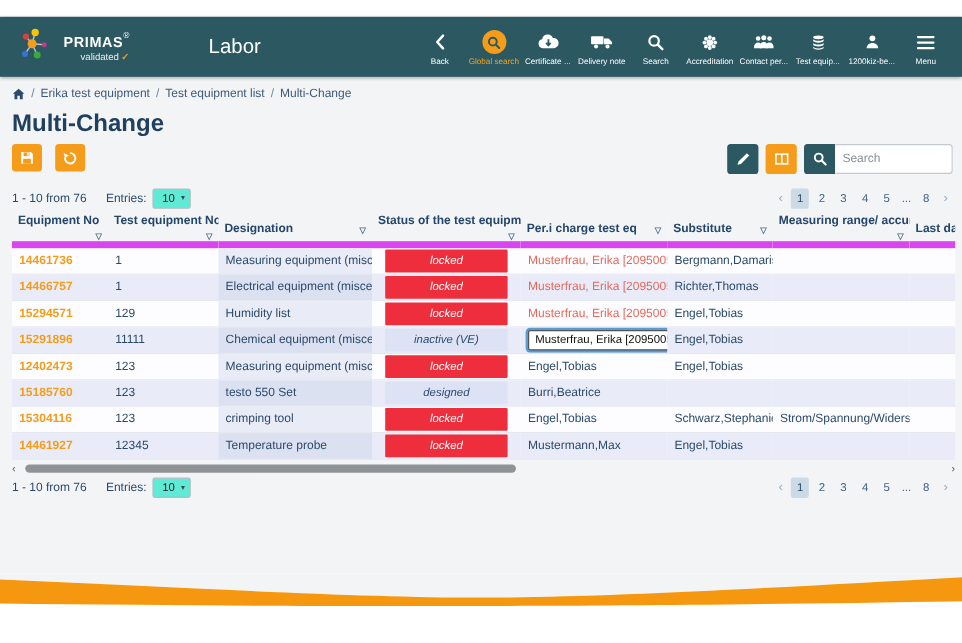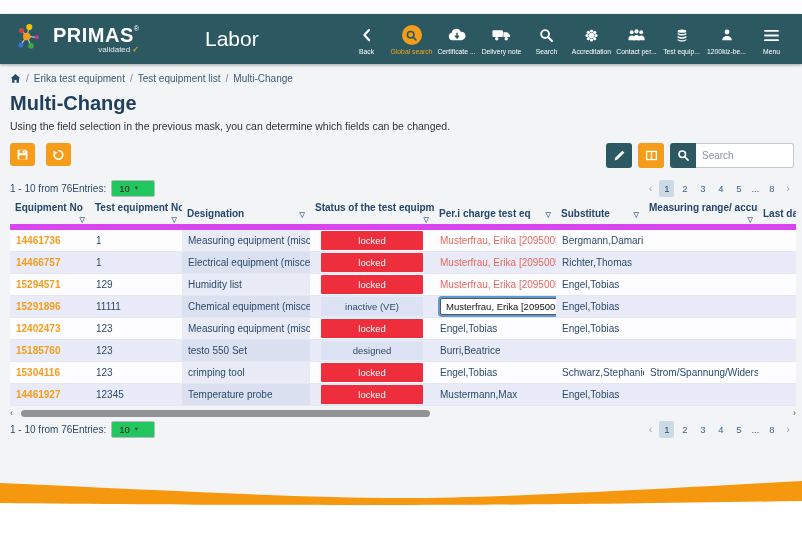--- a/index.html
+++ b/index.html
@@ -5,25 +5,25 @@
   * { box-sizing: border-box; margin: 0; padding: 0; }
   html,body { width:802px; height:536px; background:#fff; font-family:"Liberation Sans", sans-serif; overflow:hidden; }
   .stage { position:relative; width:802px; height:536px; background:#fff; }
 
   
   .top-strip { height:14px; background:#ffffff; }
   .app-header { position:absolute; top:14px; left:0; width:802px; height:50px; background:#2c5862;
     display:flex; align-items:center; padding:0 8px 0 14px; box-shadow:0 1px 3px rgba(0,0,0,.35); z-index:5;}
   .logo { display:flex; align-items:center; gap:5px; cursor:pointer; }
   .logo-text { color:#fff; line-height:1; }
-  .logo-brand { font-size:20px; font-weight:700; letter-spacing:.5px; }
+  .logo-brand { font-size:12px; font-weight:700; letter-spacing:.5px; }
   .logo-reg { font-size:7px; vertical-align:top; }
   .logo-sub { font-size:8px; text-align:right; margin-top:1px; color:#e9eef0; }
   .logo-check { color:#f59d1b; font-weight:700; margin-left:2px; }
-  .app-title { font-size:21px; color:#fff; margin-left:66px; font-weight:400; }
+  .app-title { font-size:17px; color:#fff; margin-left:66px; font-weight:400; }
   .top-nav { margin-left:auto; display:flex; }
   .nav-item { width:45px; display:flex; flex-direction:column; align-items:center; justify-content:center; gap:3px; cursor:pointer; padding-top:2px; }
   .nav-ic { height:20px; width:20px; display:flex; align-items:center; justify-content:center; }
   .ic-active { background:#f59d1b; border-radius:50%; }
   .nav-lb { font-size:6.8px; color:#fff; white-space:nowrap; }
   .nav-item.active .nav-lb { color:#f5a51d; }
 
   
   .page-content { position:absolute; top:64px; left:0; width:802px; height:414px; background:#f3f4f6; padding:8px 8px 0 10px; overflow:hidden; }
 
@@ -40,43 +40,43 @@
   .tbtn { width:26px; height:25px; border:none; border-radius:3px; display:flex; align-items:center; justify-content:center; cursor:pointer; }
   .tbtn.teal { background:#2c5862; }
   .tbtn.orange { background:#f59d1b; }
   .search-group { display:flex; }
   .srch-btn { width:26px; height:25px; background:#2c5862; border:none; border-radius:3px 0 0 3px; display:flex; align-items:center; justify-content:center; cursor:pointer; }
   .srch-input { width:98px; height:25px; border:1px solid #c4c9d2; border-left:none; border-radius:0 3px 3px 0; font-size:10px; padding:0 6px; color:#333; background:#fff; font-family:"Liberation Sans",sans-serif;}
   .srch-input::placeholder { color:#8a8f99; }
 
   .info-row { display:flex; align-items:center; height:20px; margin-bottom:4px; font-size:10px; color:#2b4a6b; }
   .info-row .spacer { flex:1; }
-  .entries-wrap { display:flex; align-items:center; gap:5px; margin-left:0; }
-  .entries-select { display:inline-flex; align-items:center; gap:5px; border:1px solid #b7bcc4; background:#22c55e; border-radius:2px; padding:2px 16px 2px 7px; font-size:9.5px; color:#222; cursor:pointer; }
+  .entries-wrap { display:flex; align-items:center; gap:5px; margin-left:16px; }
+  .entries-select { display:inline-flex; align-items:center; gap:5px; border:1px solid #b7bcc4; background:#5eead4; border-radius:2px; padding:2px 4px 2px 7px; font-size:9.5px; color:#222; cursor:pointer; }
   .sel-caret { font-size:6.5px; color:#444; }
 
   .pagination { display:flex; align-items:center; gap:3px; }
   .pg-nav { font-size:11px; color:#93a9bc; padding:0 4px; cursor:pointer; }
   .pg-item { display:inline-block; min-width:15px; text-align:center; padding:3px 4px; font-size:9.5px; color:#3f648c; cursor:pointer; border-radius:2px; }
   .pg-item.current { background:#ccdae6; color:#2b4a6b; }
   .pg-dots { font-size:9.5px; color:#3f648c; padding:0 2px; }
 
   
   table.grid { border-collapse:separate; border-spacing:0; table-layout:fixed; width:786px; background:#fff; }
   .grid th { height:20px; padding:0 5px; font-size:10px; font-weight:700; color:#24466b; text-align:left;
     white-space:nowrap; overflow:hidden; background:#f3f4f6; border-bottom:6px solid #d946ef; cursor:pointer; }
   .funnel { float:right; font-size:7px; color:#55708e; margin-top:3px; }
   .grid td { height:22px; padding:0 6px; font-size:10px; color:#2b4a6b; white-space:nowrap; overflow:hidden;
     border-bottom:1px solid #e6e8f0; }
   tr.odd  { background:#fdfdff; }
   tr.even { background:#e9ecf8; }
   tr.odd  .c-des { background:#e9ebf6; }
   tr.even .c-des { background:#dce1f1; }
   .eq-link { color:#f59d1b; font-weight:700; text-decoration:none; cursor:pointer; }
-  .c-status { padding:1px 11px !important; }
+  .c-status { padding:1px 11px !important;font-style:italic; }
   .badge { height:19px; line-height:19px; text-align:center; font-size:9.5px; border-radius:1px; }
   .st-locked { background:#ee2e3c; color:#fff; }
   .st-soft { background:#dde2f5; color:#2b4a6b; }
   .charge-alert { color:#e5695d; }
   .charge-select { display:flex; justify-content:space-between; align-items:center; width:118px; height:17px;
     background:#fff; border:1px solid #555; border-radius:2px; box-shadow:0 0 0 2px #5b9bd5; padding:0 4px 0 5px;
     font-size:9.5px; color:#111; cursor:pointer; }
 
   .hscroll { position:relative; height:10px; margin-top:3px; width:786px; }
   .hs-arrow { position:absolute; top:-1px; font-size:9px; color:#555; cursor:pointer; line-height:10px;}
@@ -230,21 +230,20 @@
         </svg>
       <span class="bc-sep">/</span>
       <span class="bc-link">Erika test equipment</span>
       <span class="bc-sep">/</span>
       <span class="bc-link">Test equipment list</span>
       <span class="bc-sep">/</span>
       <span>Multi-Change</span>
     </div>
 
     <h1 class="page-title">Multi-Change</h1>
-    <p class="page-sub">Using the field selection in the previous mask, you can determine which fields can be changed.</p>
 
     <div class="actions-row">
       <button class="act-btn">
         <svg width="13" height="13" viewBox="0 0 16 16">
             <path d="M2 2h10l2 2v10H2z" fill="#fff"></path>
             <rect x="4.5" y="2.5" width="6" height="3.8" fill="#f59d1b"></rect>
             <rect x="4" y="9" width="8" height="5" fill="#f59d1b"></rect>
             <rect x="8.2" y="3" width="1.6" height="2.8" fill="#fff"></rect>
           </svg>
       </button>

